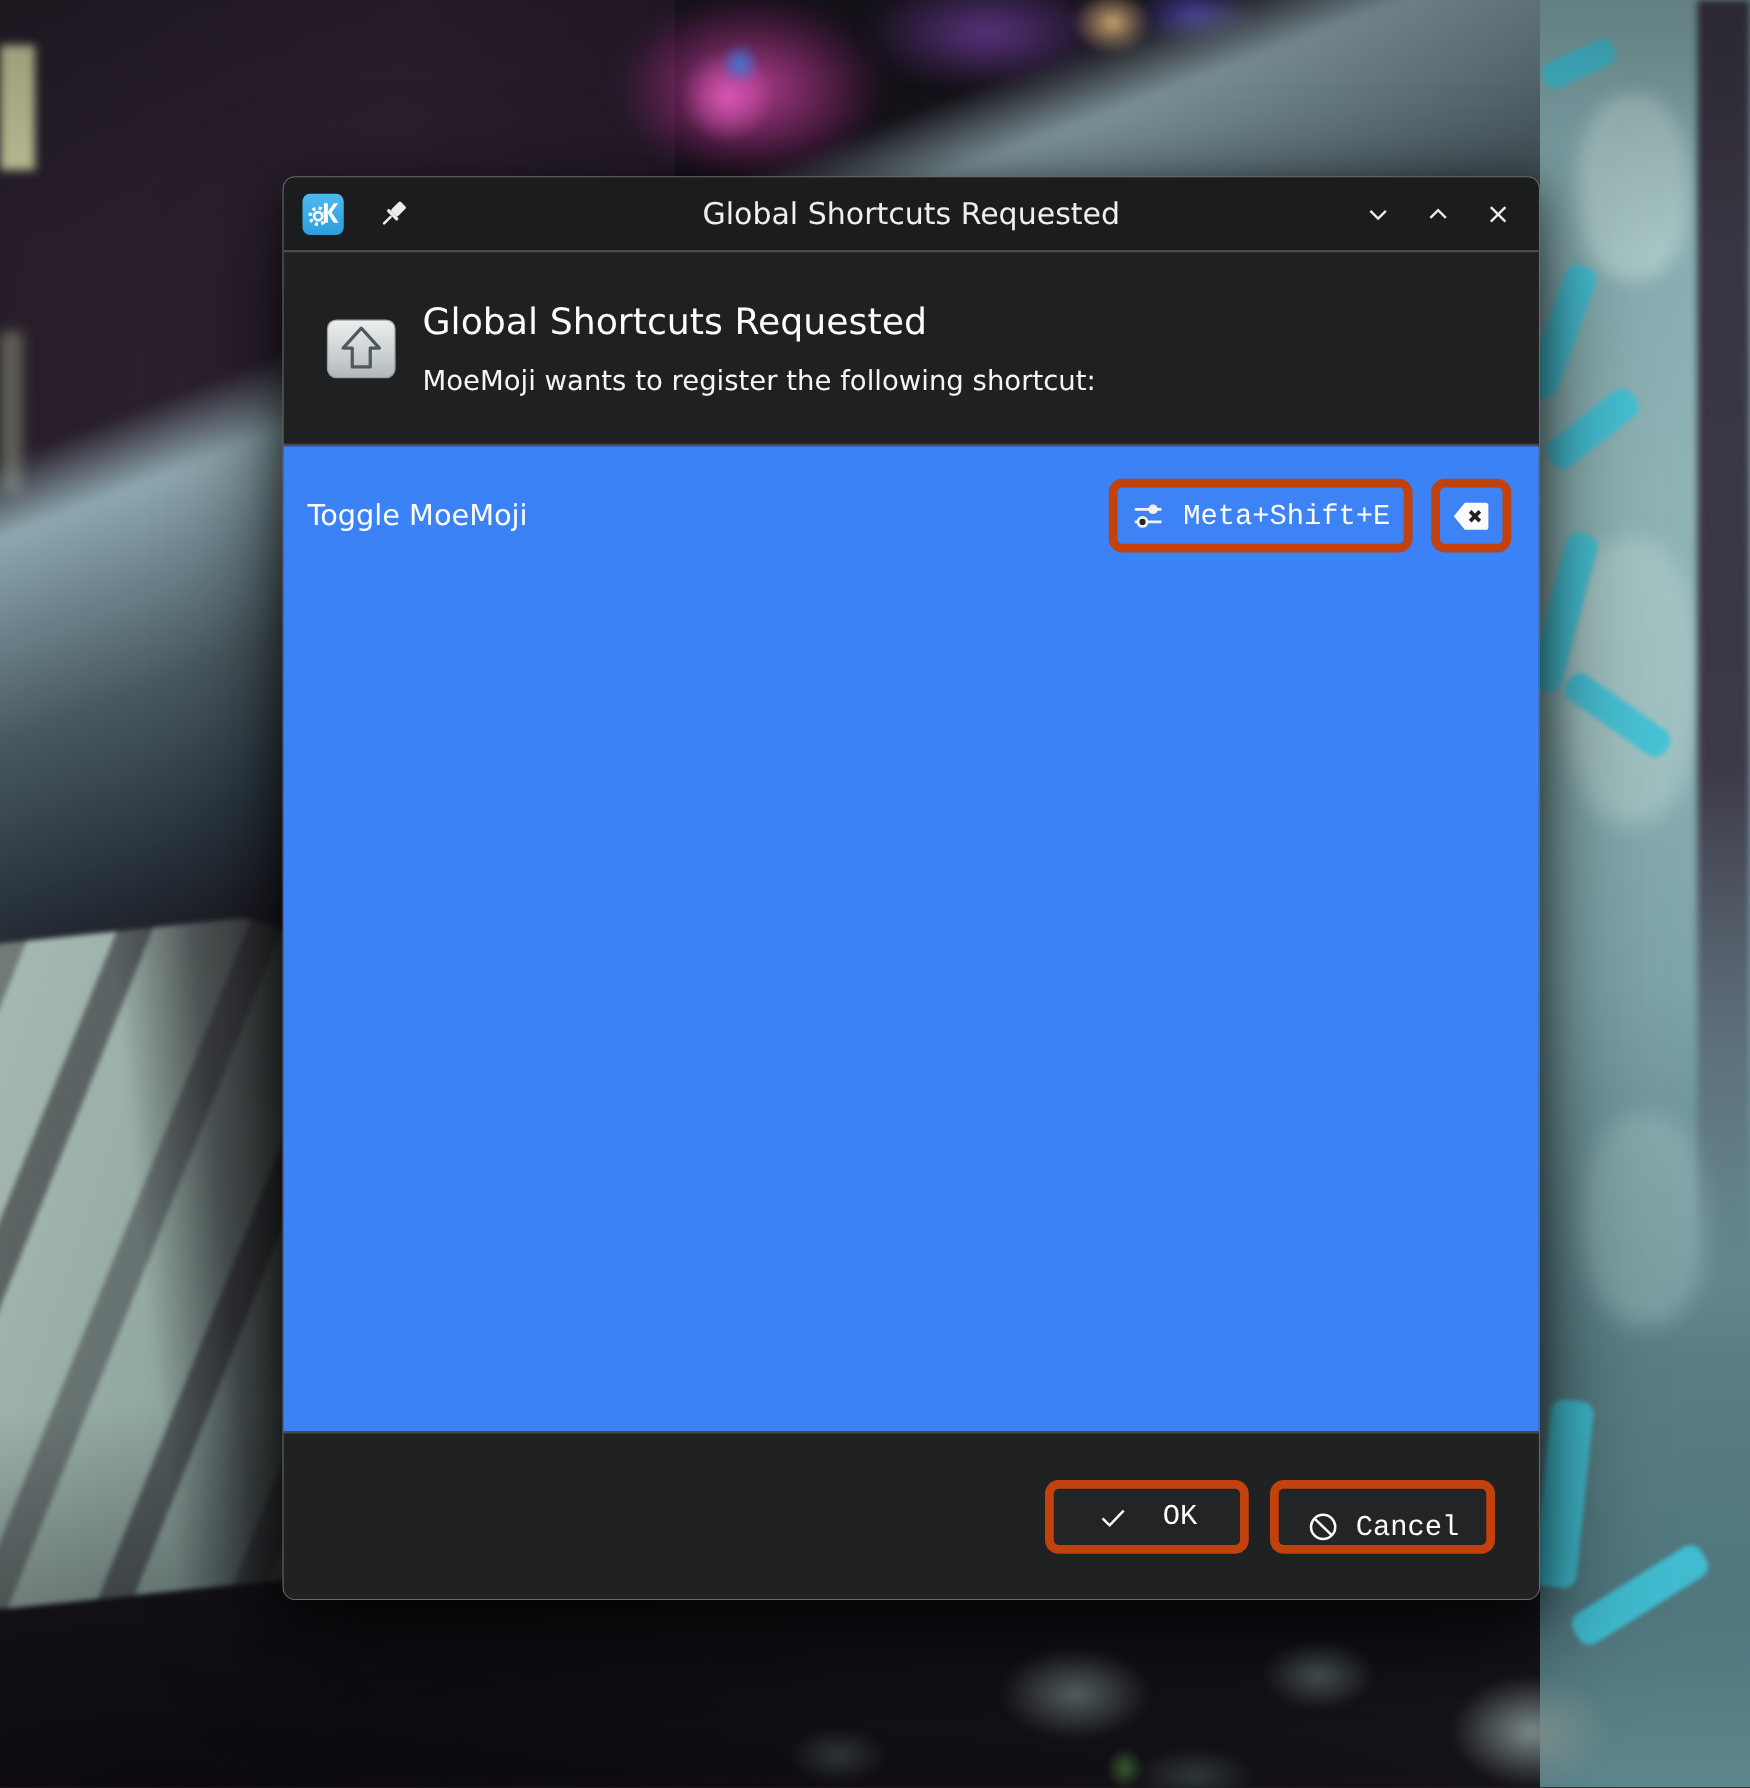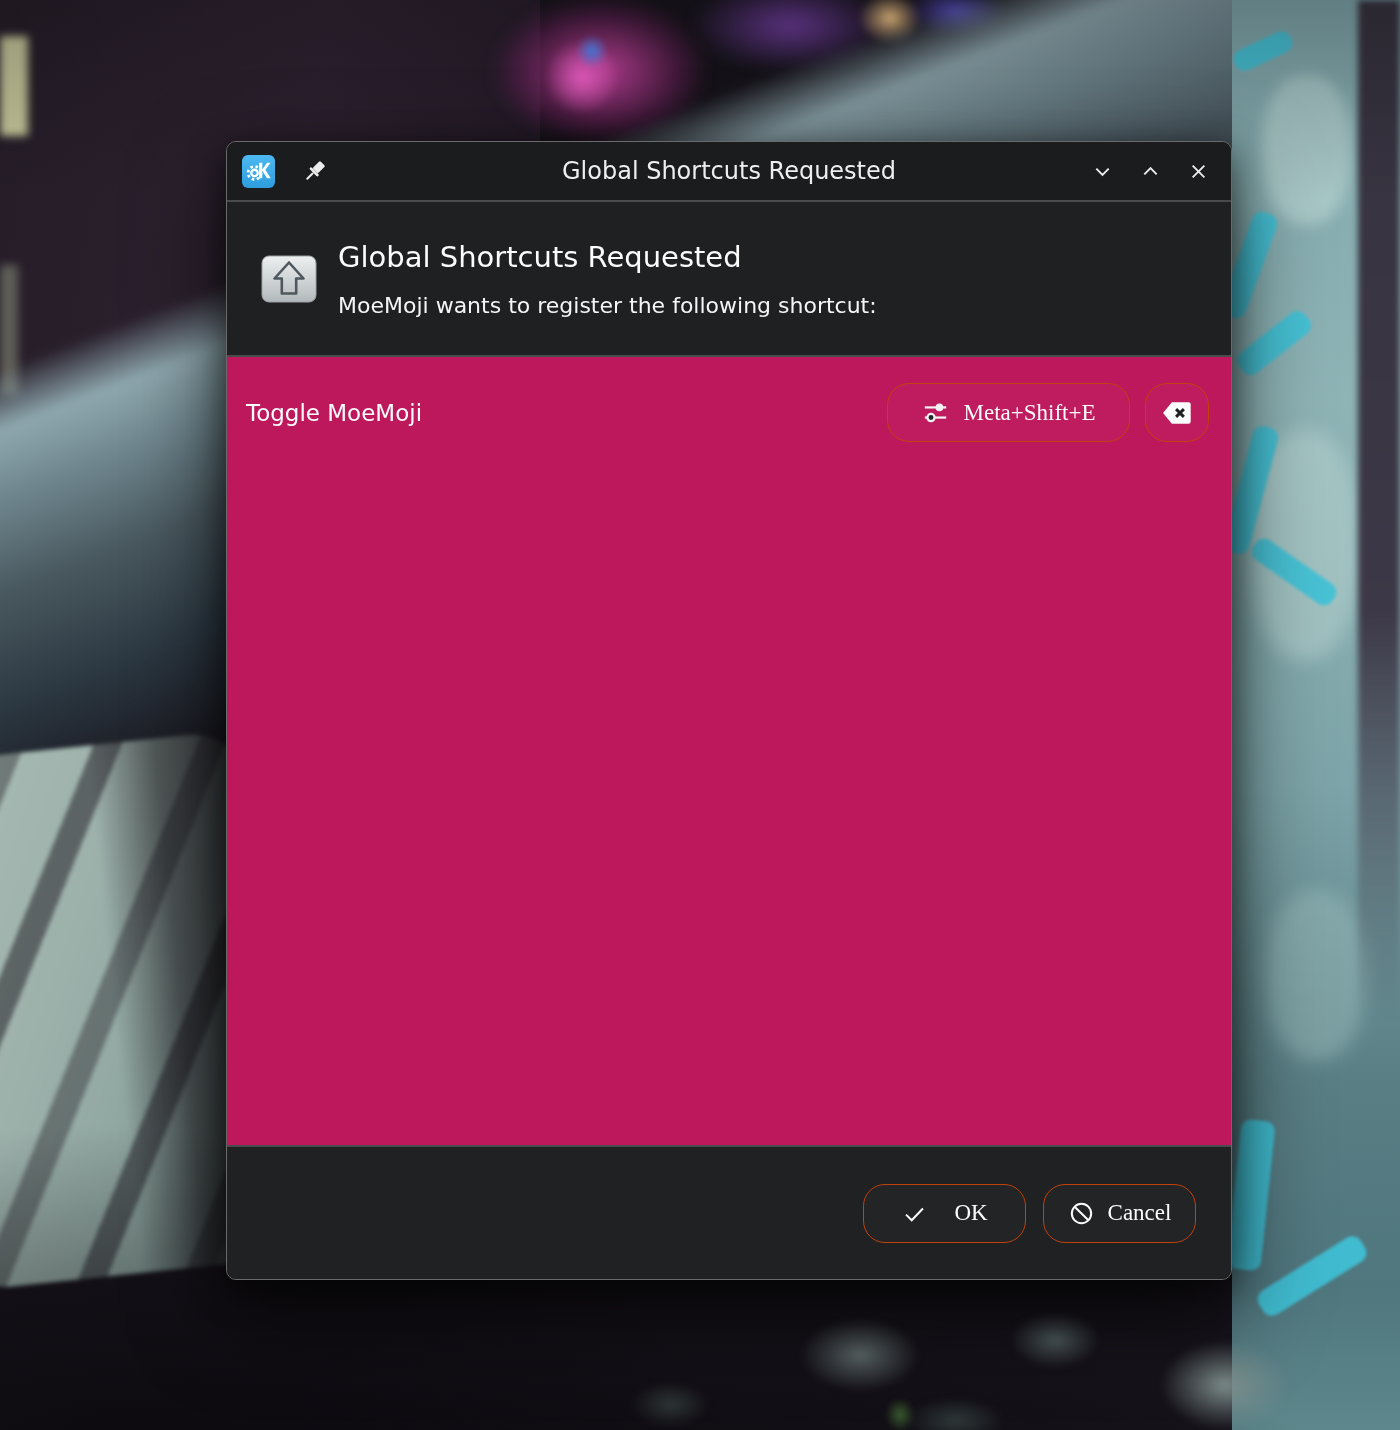--- a/index.html
+++ b/index.html
@@ -80,33 +80,33 @@
   .tb-title{position:absolute;left:0;right:0;text-align:center;font-size:24px;color:#eceff1;pointer-events:none;}
   .tb-controls{margin-left:auto;display:flex;align-items:center;gap:13px;position:relative;}
   .tb-btn{width:35px;height:35px;display:flex;align-items:center;justify-content:center;
     background:none;border:none;padding:0;cursor:default;}
   .header{flex:0 0 auto;height:153px;background:#1f2022;border-bottom:2px solid #4a4b4d;
     display:flex;align-items:center;padding:0 0 0 34px;}
   .key-icon{width:56px;height:48px;flex:0 0 auto;}
   .header-text{margin-left:21px;}
   .h-title{font-size:29px;color:#fcfcfc;line-height:1.25;}
   .h-sub{font-size:22px;color:#f4f5f5;margin-top:18px;}
-  .content{flex:1 1 auto;background:#be185d;position:relative;}
+  .content{flex:1 1 auto;background:#3b82f6;position:relative;}
   .row{position:absolute;top:26px;left:19px;right:22px;height:59px;display:flex;align-items:center;}
   .row-label{font-size:23px;color:#fcfcfc;}
   .btn{display:flex;align-items:center;justify-content:center;box-sizing:border-box;
-    background:rgba(255,255,255,.015);border:1px solid #c2410c;border-radius:22px;
-    color:#fcfcfc;font-family:Liberation Serif, serif;font-size:23px;cursor:default;}
+    background:rgba(255,255,255,.015);border:7px solid #c2410c;border-radius:11px;
+    color:#fcfcfc;font-family:Liberation Mono, monospace;font-size:23px;cursor:default;}
   .shortcut-btn{margin-left:auto;width:243px;height:59px;gap:15px;}
   .clear-btn{margin-left:15px;width:64px;height:59px;}
   .footer{flex:0 0 auto;height:132px;background:#202122;border-top:2px solid #4a4b4d;
     border-radius:0 0 9px 9px;display:flex;align-items:center;justify-content:flex-end;
     padding-right:35px;gap:17px;}
   .ok-btn{width:163px;height:59px;gap:26px;}
-  .cancel-btn{width:153px;height:59px;gap:13px;}
+  .cancel-btn{width:180px;height:59px;gap:13px;align-items:flex-end;}
   .svg-wrap{display:flex;align-items:center;justify-content:center;}
 </style>
 </head>
 <body>
 
 <div class="bg">
   <div class="bg-building"></div>
   <div class="bg-window1"></div>
   <div class="bg-window2"></div>
   <div class="bg-neon-magenta"></div>

